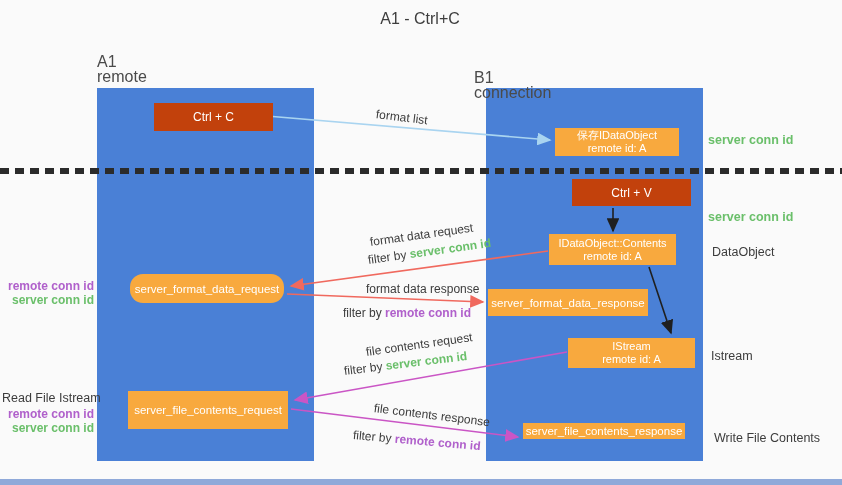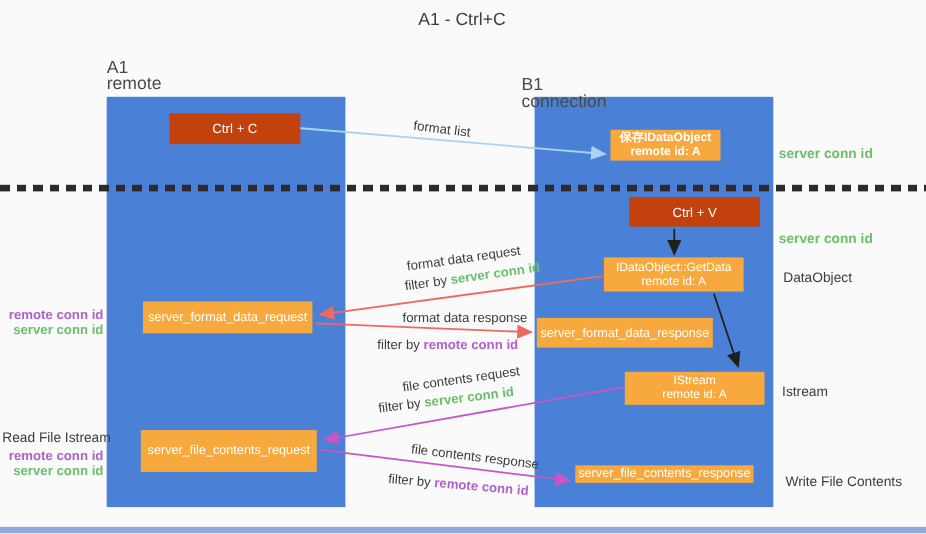--- a/index.html
+++ b/index.html
@@ -86,35 +86,35 @@
     <line x1="548" y1="251" x2="291" y2="286" stroke="#f0695e" stroke-width="1.6" marker-end="url(#m-red)"></line>
     <line x1="287" y1="294" x2="483" y2="302" stroke="#f0695e" stroke-width="1.6" marker-end="url(#m-red)"></line>
     <line x1="567" y1="352" x2="295" y2="400" stroke="#ca55c5" stroke-width="1.6" marker-end="url(#m-mag)"></line>
     <line x1="291" y1="409" x2="518" y2="437" stroke="#ca55c5" stroke-width="1.6" marker-end="url(#m-mag)"></line>
   </svg>
 
   <div class="box green" style="left:136px; top:103px; width:119px; height:28px;">
     <span>Ctrl + C</span>
   </div>
 
-  <div class="box orange two-line" style="left:555px; top:118px; width:100px; height:28px;font-weight:bold;">
+  <div class="box orange two-line" style="left:555px; top:128px; width:124px; height:28px;">
     <span>保存IDataObject</span>
     <span>remote id: A</span>
   </div>
 
   <div class="box green" style="left:554px; top:179px; width:119px; height:27px;">
     <span>Ctrl + V</span>
   </div>
 
   <div class="box orange two-line" style="left:549px; top:234px; width:127px; height:31px;">
-    <span>IDataObject::GetData</span>
+    <span>IDataObject::Contents</span>
     <span>remote id: A</span>
   </div>
 
-  <div class="box orange one-line" style="left:130px; top:274px; width:154px; height:29px;">
+  <div class="box orange one-line" style="left:130px; top:274px; width:154px; height:29px;border-radius:13px;">
     <span>server_format_data_request</span>
   </div>
 
   <div class="box orange one-line" style="left:488px; top:289px; width:160px; height:27px;">
     <span>server_format_data_response</span>
   </div>
 
   <div class="box orange two-line" style="left:568px; top:338px; width:127px; height:30px;">
     <span>IStream</span>
     <span>remote id: A</span>

